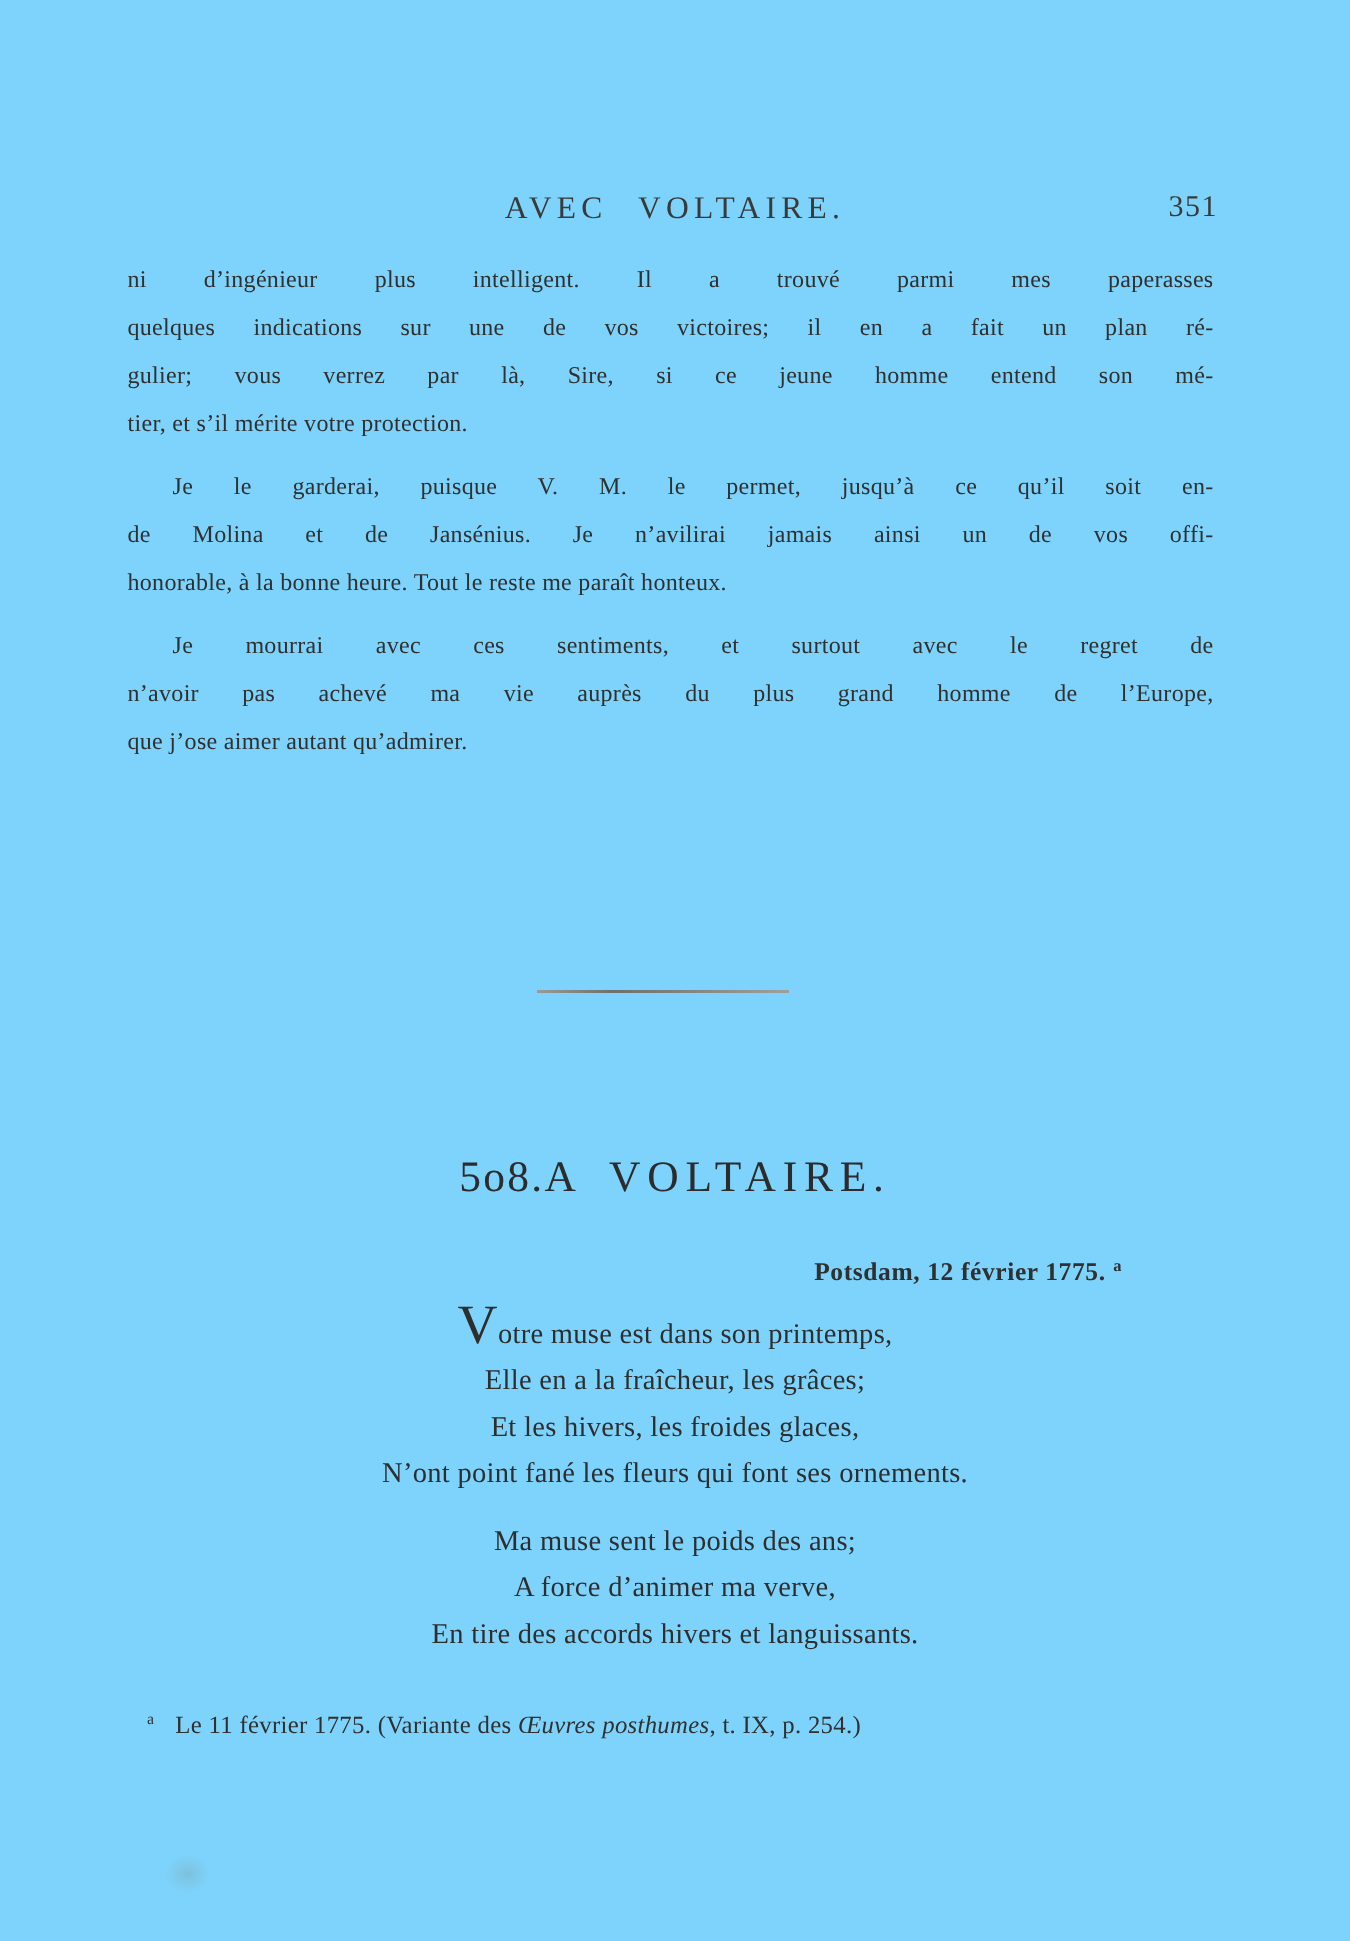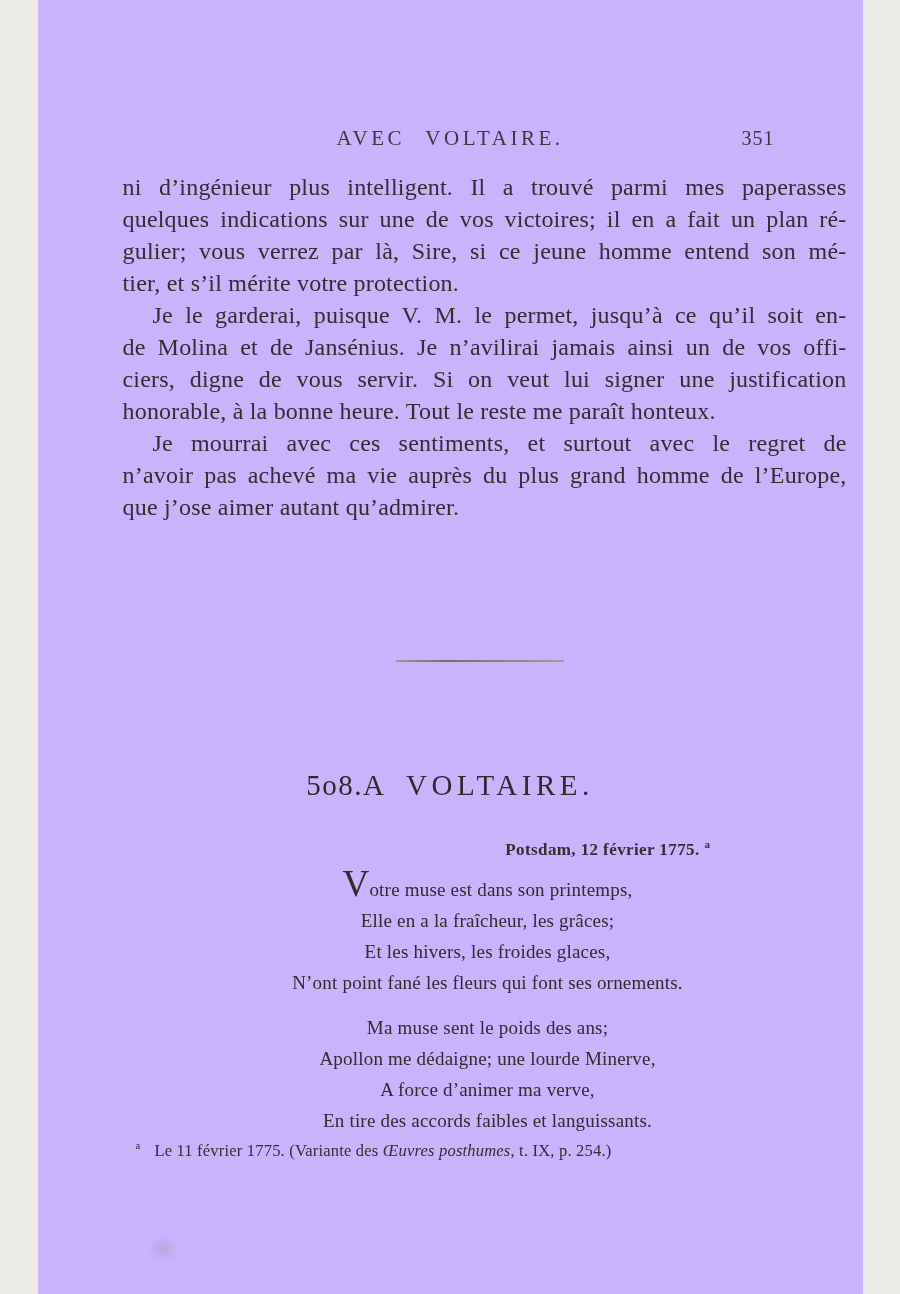--- a/index.html
+++ b/index.html
@@ -1,41 +1,41 @@
 <!DOCTYPE html>
 <html><head>
 <meta charset="utf-8">
 <style>
   html,body{margin:0;padding:0;background:#e8e8e4;}
   .page{
     position:relative;
-    width:825px;height:1294px;
+    width:900px;height:1294px;
     margin:0 auto;
-    background:#c4b5fd;
+    background:#7dd3fc;
     color:#303030;
     font-family:"Liberation Serif","DejaVu Serif",serif;
     overflow:hidden;
   }
   .running-head{
     position:absolute;top:126px;left:0;width:100%;
     text-align:center;
     font-size:21px;letter-spacing:3.5px;word-spacing:12px;
     color:#3a3a3a;
   }
   .page-number{
     position:absolute;top:127px;right:88px;
     font-size:20px;letter-spacing:1px;color:#3a3a3a;
   }
   .body-block{
     position:absolute;top:171px;left:85px;width:724px;
-    font-size:24px;line-height:32px;letter-spacing:0.2px;
+    font-size:16px;line-height:32px;letter-spacing:0.2px;
   }
   .body-line{text-align:justify;text-align-last:justify;text-justify:inter-word;}
   .body-line.para-end{text-align-last:left;}
-  .body-line.indent{text-indent:30px;}
+  .body-line.indent{text-indent:30px;margin-top:10px;}
   .it{font-style:italic;}
   .rule{
     position:absolute;top:660px;left:358px;width:168px;height:2px;
     background:linear-gradient(90deg,#9a9a96,#6f6f6b 30%,#8b8b87 70%,#9f9f9b);
   }
   .section-heading{
     position:absolute;top:769px;left:0;width:100%;
     text-align:center;font-size:29px;color:#2c2c2c;
   }
   .sec-num{letter-spacing:1.5px;}
@@ -72,21 +72,20 @@
   <div class="running-head">AVEC VOLTAIRE.</div>
   <div class="page-number">351</div>
 
   <div class="body-block" id="body-block">
       <div class="body-line"><span>ni d’ingénieur plus intelligent.  Il a trouvé parmi mes paperasses</span></div>
       <div class="body-line"><span>quelques indications sur une de vos victoires; il en a fait un plan ré-</span></div>
       <div class="body-line"><span>gulier; vous verrez par là, Sire, si ce jeune homme entend son mé-</span></div>
       <div class="body-line para-end"><span>tier, et s’il mérite votre protection.</span></div>
       <div class="body-line indent"><span>Je le garderai, puisque V. M. le permet, jusqu’à ce qu’il soit en-</span></div>
       <div class="body-line"><span>de Molina et de Jansénius.  Je n’avilirai jamais ainsi un de vos offi-</span></div>
-      <div class="body-line"><span>ciers, digne de vous servir.  Si on veut lui signer une justification</span></div>
       <div class="body-line para-end"><span>honorable, à la bonne heure.  Tout le reste me paraît honteux.</span></div>
       <div class="body-line indent"><span>Je mourrai avec ces sentiments, et surtout avec le regret de</span></div>
       <div class="body-line"><span>n’avoir pas achevé ma vie auprès du plus grand homme de l’Europe,</span></div>
       <div class="body-line para-end"><span>que j’ose aimer autant qu’admirer.</span></div>
     </div>
 
   <div class="rule"></div>
 
   <div class="section-heading">
     <span class="sec-num">5o8.</span><span class="sec-title">A VOLTAIRE.</span>
@@ -98,23 +97,22 @@
 
   <div class="poem" id="poem">
       <div class="stanza">
         <div class="poem-line initial-line">Votre muse est dans son printemps,</div>
         <div class="poem-line">Elle en a la fraîcheur, les grâces;</div>
         <div class="poem-line">Et les hivers, les froides glaces,</div>
         <div class="poem-line">N’ont point fané les fleurs qui font ses ornements.</div>
       </div>
       <div class="stanza">
         <div class="poem-line">Ma muse sent le poids des ans;</div>
-        <div class="poem-line">Apollon me dédaigne; une lourde Minerve,</div>
         <div class="poem-line">A force d’animer ma verve,</div>
-        <div class="poem-line">En tire des accords faibles et languissants.</div>
+        <div class="poem-line">En tire des accords hivers et languissants.</div>
       </div>
     </div>
 
   <div class="footnote">
     <sup class="fn-marker">a</sup><span id="fn-text"><span>Le 11 février 1775.  (Variante des </span><span class="it">Œuvres posthumes</span><span>, t. IX, p. 254.)</span></span>
   </div>
 
   <div class="smudge"></div>
 </div>
 

